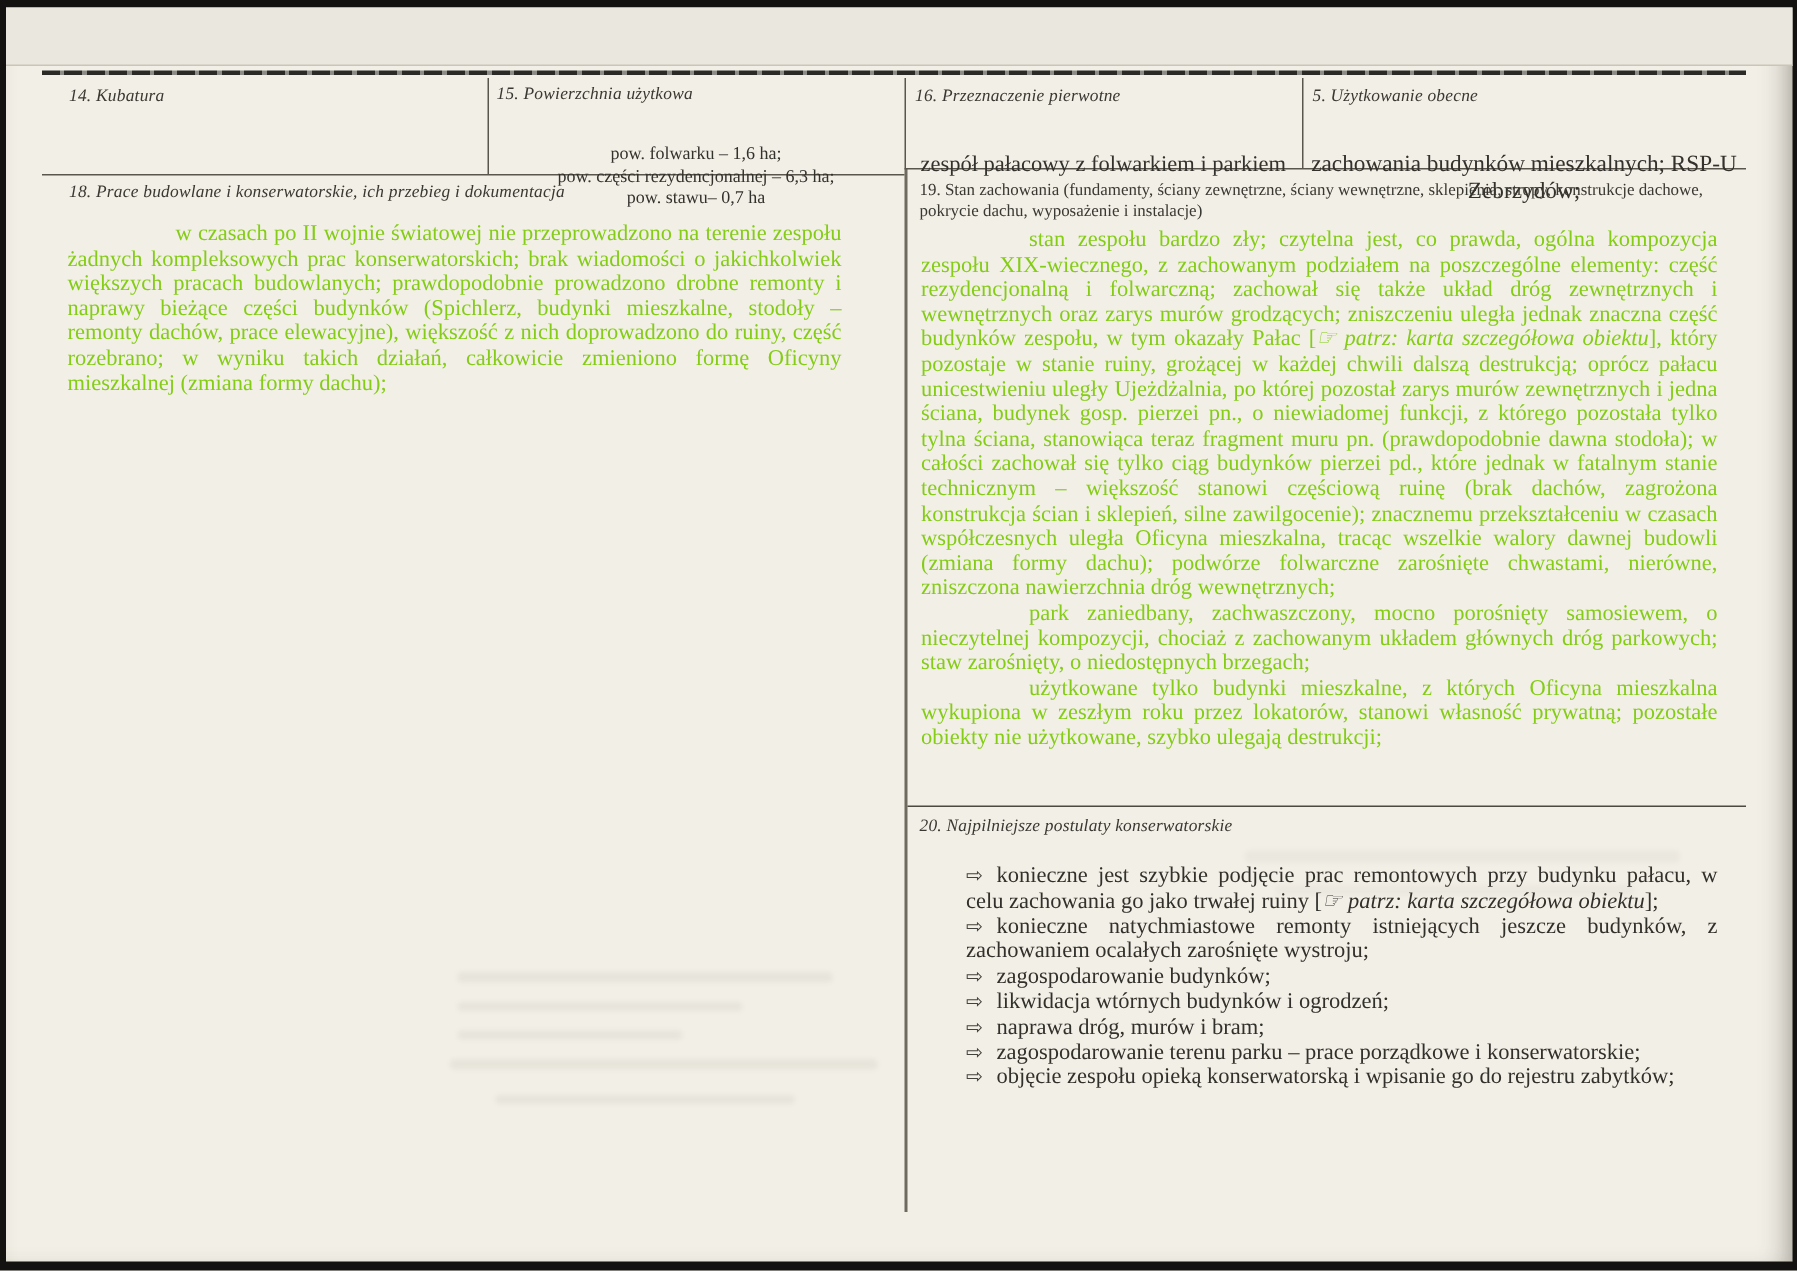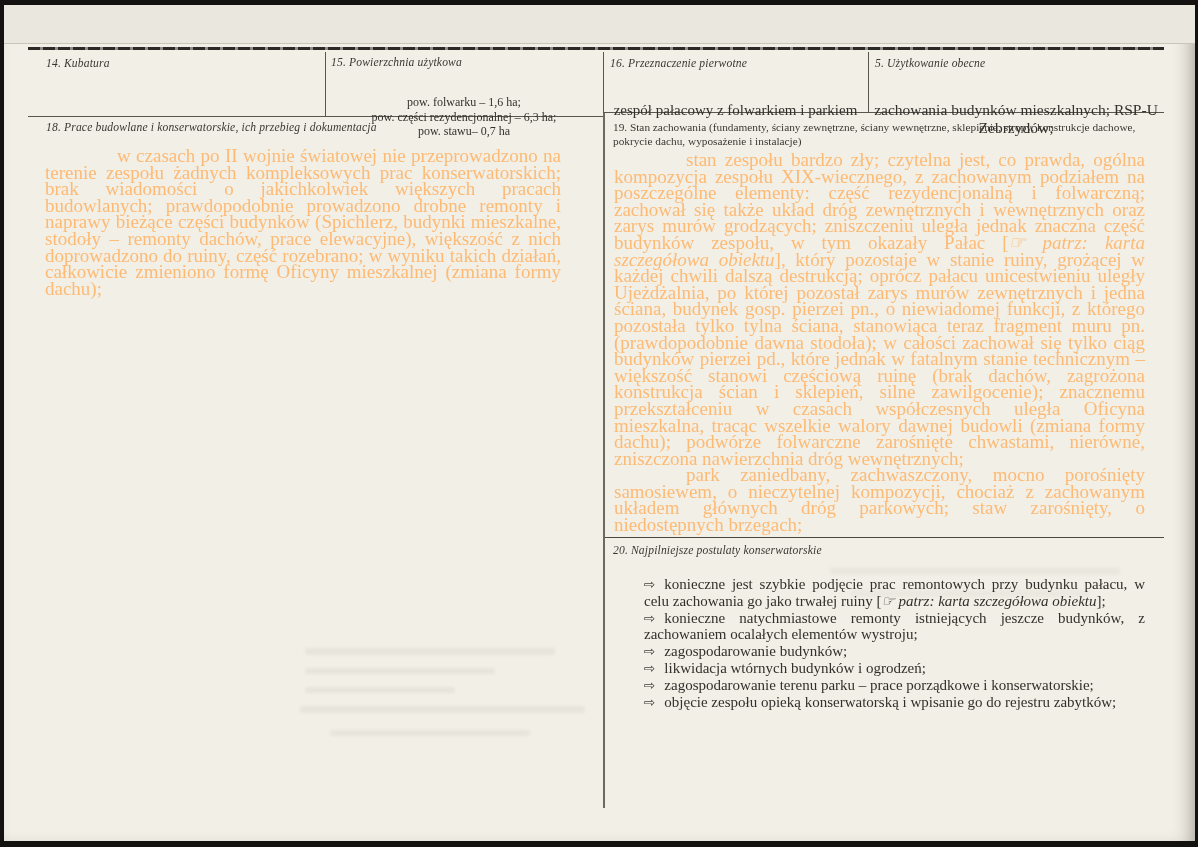--- a/index.html
+++ b/index.html
@@ -35,21 +35,21 @@
   .v-14-15{left:325px;top:52px;width:1px;height:64px;}
   .v-15-16{left:603px;top:52px;width:1px;height:60px;}
   .v-16-17{left:868px;top:52px;width:1px;height:60px;}
   .h-row1-left{left:28px;top:116px;width:575px;height:1px;}
   .h-row1-right{left:603px;top:112px;width:561px;height:1px;}
   .v-main{left:603px;top:112px;width:2px;height:696px;background:#6e6a60;}
   .h-19-20{left:605px;top:537px;width:559px;height:1px;background:#4c4943;}
   
   .txt{z-index:4;}
   .cell-label{font-size:11.6px;letter-spacing:.15px;color:#3a3832;font-style:italic;}
-  .body-text{font-size:19px;line-height:16.6px;text-align:justify;color:#fdba74;}
+  .body-text{font-size:15px;line-height:16.6px;text-align:justify;color:#84cc16;}
   .body-text p{margin:0;text-indent:72px;}
   .center{text-align:center;margin-top:27px;}
   .ref{font-style:italic;}
   .f15-lines{left:325px;top:68px;width:278px;font-size:12px;line-height:14.6px;}
   .f16-value{left:603px;top:74px;width:265px;font-size:15px;line-height:18px;}
   .f17-value{left:872px;top:74px;width:288px;font-size:15.5px;line-height:18px;}
   .f18-label{left:46px;top:121px;}
   .f18-body{left:45px;top:148px;width:516px;}
   .f19-label{left:613px;top:120px;width:540px;font-size:11.3px;line-height:14.2px;color:#3a3832;}
   .f19-body{left:614px;top:152px;width:531px;}
@@ -100,23 +100,25 @@
 
 <div class="abs txt cell-label f18-label">18. Prace budowlane i konserwatorskie, ich przebieg i dokumentacja</div>
 <div class="abs txt body-text f18-body">
   <p>w czasach po II wojnie światowej nie przeprowadzono na terenie zespołu żadnych kompleksowych prac konserwatorskich; brak wiadomości o jakichkolwiek większych pracach budowlanych; prawdopodobnie prowadzono drobne remonty i naprawy bieżące części budynków (Spichlerz, budynki mieszkalne, stodoły – remonty dachów, prace elewacyjne), większość z nich doprowadzono do ruiny, część rozebrano; w wyniku takich działań, całkowicie zmieniono formę Oficyny mieszkalnej (zmiana formy dachu);</p>
 </div>
 
 <div class="abs txt f19-label">19. Stan zachowania (fundamenty, ściany zewnętrzne, ściany wewnętrzne, sklepienia, stropy, konstrukcje dachowe, pokrycie dachu, wyposażenie i instalacje)</div>
 <div class="abs txt body-text f19-body">
   <p><span>stan zespołu bardzo zły; czytelna jest, co prawda, ogólna kompozycja zespołu XIX-wiecznego, z zachowanym podziałem na poszczególne elementy: część rezydencjonalną i folwarczną; zachował się także układ dróg zewnętrznych i wewnętrznych oraz zarys murów grodzących; zniszczeniu uległa jednak znaczna część budynków zespołu, w tym okazały Pałac [</span><span class="ref">☞ patrz: karta szczegółowa obiektu</span><span>], który pozostaje w stanie ruiny, grożącej w każdej chwili dalszą destrukcją; oprócz pałacu unicestwieniu uległy Ujeżdżalnia, po której pozostał zarys murów zewnętrznych i jedna ściana, budynek gosp. pierzei pn., o niewiadomej funkcji, z którego pozostała tylko tylna ściana, stanowiąca teraz fragment muru pn. (prawdopodobnie dawna stodoła); w całości zachował się tylko ciąg budynków pierzei pd., które jednak w fatalnym stanie technicznym – większość stanowi częściową ruinę (brak dachów, zagrożona konstrukcja ścian i sklepień, silne zawilgocenie); znacznemu przekształceniu w czasach współczesnych uległa Oficyna mieszkalna, tracąc wszelkie walory dawnej budowli (zmiana formy dachu); podwórze folwarczne zarośnięte chwastami, nierówne, zniszczona nawierzchnia dróg wewnętrznych;</span></p>
   <p>park zaniedbany, zachwaszczony, mocno porośnięty samosiewem, o nieczytelnej kompozycji, chociaż z zachowanym układem głównych dróg parkowych; staw zarośnięty, o niedostępnych brzegach;</p>
+  <p>użytkowane tylko budynki mieszkalne, z których Oficyna mieszkalna wykupiona w zeszłym roku przez lokatorów, stanowi własność prywatną; pozostałe obiekty nie użytkowane, szybko ulegają destrukcji;</p>
 </div>
 
 <div class="abs txt cell-label f20-label">20. Najpilniejsze postulaty konserwatorskie</div>
 <div class="abs txt f20-list">
   <div class="f20-item"><span class="arrow">⇨</span><span>konieczne jest szybkie podjęcie prac remontowych przy budynku pałacu, w celu zachowania go jako trwałej ruiny [</span><span class="ref">☞ patrz: karta szczegółowa obiektu</span><span>];</span></div>
-  <div class="f20-item"><span class="arrow">⇨</span><span>konieczne natychmiastowe remonty istniejących jeszcze budynków, z zachowaniem ocalałych elementów wystroju;</span></div>
+  <div class="f20-item"><span class="arrow">⇨</span><span>konieczne natychmiastowe remonty istniejących jeszcze budynków, z zachowaniem ocalałych zarośnięte wystroju;</span></div>
   <div class="f20-item"><span class="arrow">⇨</span><span>zagospodarowanie budynków;</span></div>
   <div class="f20-item"><span class="arrow">⇨</span><span>likwidacja wtórnych budynków i ogrodzeń;</span></div>
+  <div class="f20-item"><span class="arrow">⇨</span><span>naprawa dróg, murów i bram;</span></div>
   <div class="f20-item"><span class="arrow">⇨</span><span>zagospodarowanie terenu parku – prace porządkowe i konserwatorskie;</span></div>
   <div class="f20-item"><span class="arrow">⇨</span><span>objęcie zespołu opieką konserwatorską i wpisanie go do rejestru zabytków;</span></div>
 </div>
 
 </body></html>

